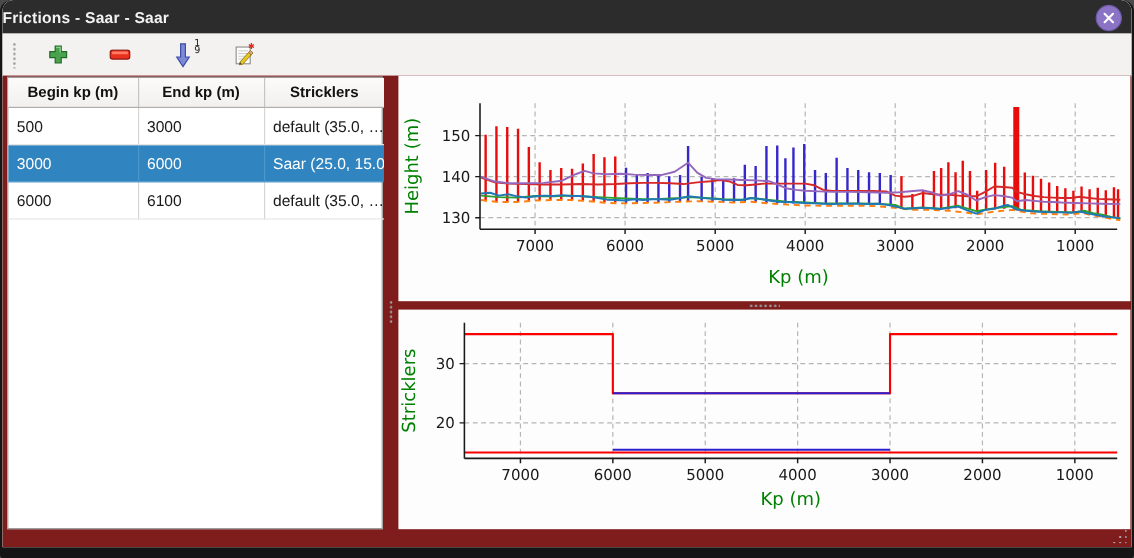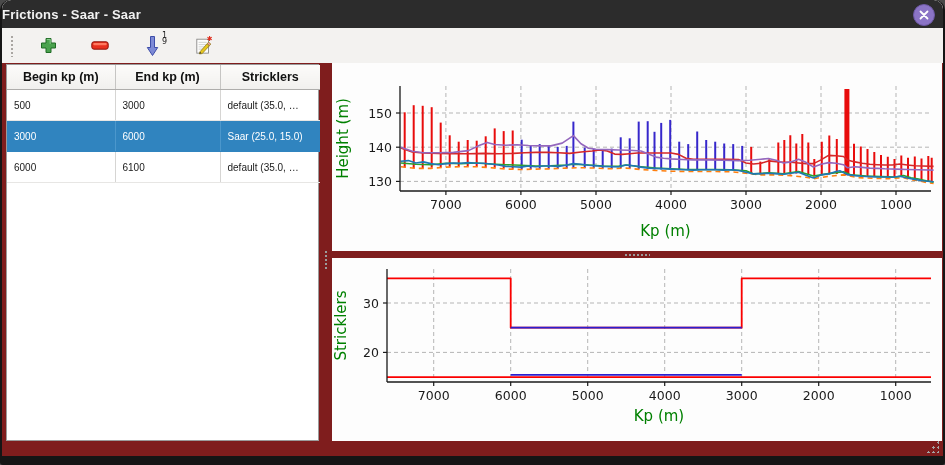--- a/index.html
+++ b/index.html
@@ -25,21 +25,21 @@
     font-family:"DejaVu Sans",sans-serif;text-align:left;}
   
   .content{position:absolute;left:0;right:0;top:63px;bottom:0;background:#7f1d1d;}
   
   .table-panel{position:absolute;left:4px;top:1px;width:313px;height:377px;background:#fff;
     border:1px solid #9b9b9b;box-sizing:border-box;}
   table.frictions{border-collapse:collapse;width:100%;table-layout:fixed;}
   table.frictions th{height:22px;font-size:12.5px;font-weight:bold;color:#111;text-align:center;
     background:linear-gradient(#fcfbfa,#f1f0ee);border-right:1px solid #c6c5c3;border-bottom:1px solid #aeadab;}
   table.frictions th:last-child{border-right:none;}
-  table.frictions td{height:30px;font-size:10px;color:#1a1a1a;padding:0 0 0 7px;
+  table.frictions td{height:30px;font-size:13px;color:#1a1a1a;padding:0 0 0 7px;
     border-right:1px solid #d6d5d3;border-bottom:1px solid #e7e6e4;white-space:nowrap;overflow:hidden;}
   table.frictions td:last-child{border-right:none;}
   tr.row-selected td{background:#3084bf;color:#fff;border-right-color:#4b97cc;border-bottom-color:#3084bf;}
   
   .vsplitter{position:absolute;left:317px;top:0;width:13px;bottom:0;display:flex;align-items:center;justify-content:center;}
   .vsplitter .dots{width:3px;height:20px;background-image:radial-gradient(#9c9c9c 1px,transparent 1.2px);background-size:4px 4px;}
   .hsplitter{position:absolute;left:330px;width:610px;top:188px;height:7px;display:flex;align-items:center;justify-content:center;}
   .hsplitter .dots{width:26px;height:3px;background-image:radial-gradient(#9c9c9c 1px,transparent 1.2px);background-size:4px 4px;}
   
   .chart-panel{position:absolute;background:#fdfdfd;}

